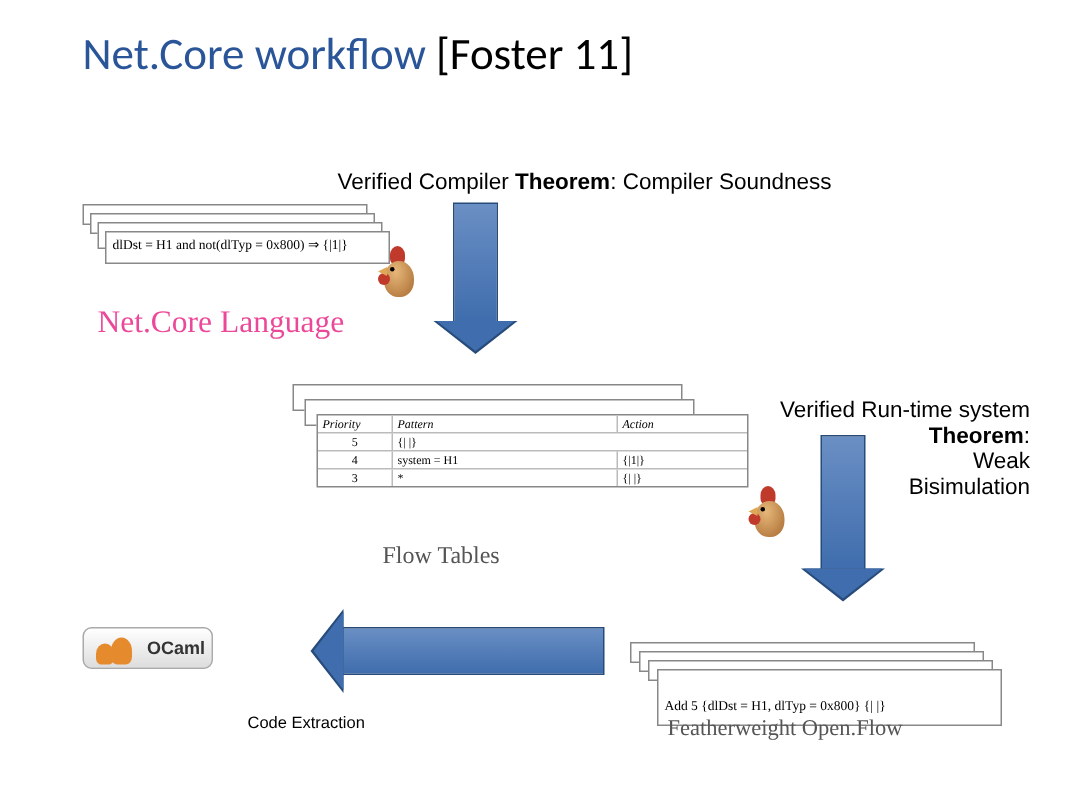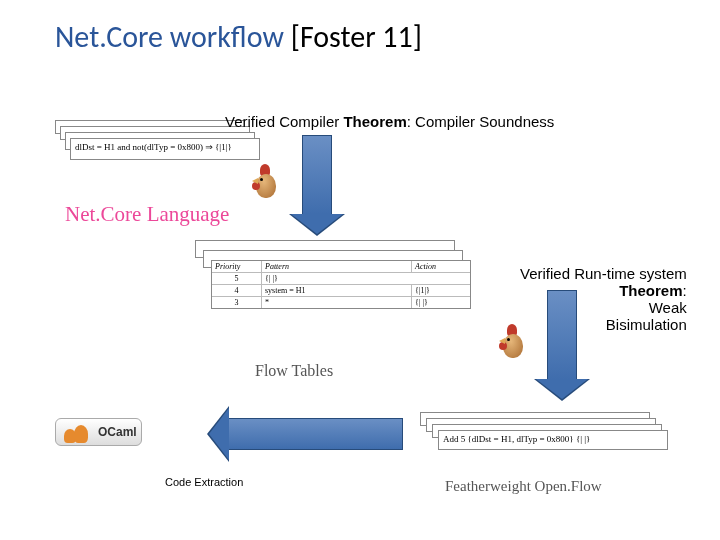--- a/index.html
+++ b/index.html
@@ -80,20 +80,21 @@
   
   .stack {
     position: absolute;
   }
   .stack .doc {
     position: absolute;
     background: white;
     border: 1px solid #888;
     font-size: 8px;
     font-family: "Times New Roman", serif;
+    margin-top: 16px;
   }
   .doc-row { display:flex; border-bottom:1px solid #bbb; }
   .doc-cell { padding:1px 3px; border-right:1px solid #bbb; overflow:hidden; white-space:nowrap; }
 
   
   .arrow-down {
     position: absolute;
     width: 30px;
     background: linear-gradient(#6a8fc4,#3f6dad);
     border: 1px solid #274b7a;
@@ -208,21 +209,21 @@
     <div class="coq-wattle"></div>
     <div class="coq-eye"></div>
     <div class="coq-beak"></div>
 </div>
 
 <div class="arrow-down" style="left:302px; top:135px; height:80px;"></div>
 
 <div class="stack" style="left:195px; top:240px;">
   <div class="doc" style="left:0;top:0;width:260px;height:18px;"></div>
   <div class="doc" style="left:8px;top:10px;width:260px;height:18px;"></div>
-  <div class="doc" style="left:16px;top:20px;width:260px;">
+  <div class="doc" style="left:16px;top:20px;width:288px;">
     <div class="doc-row" style="font-style:italic;">
       <div class="doc-cell" style="width:50px;">Priority</div>
       <div class="doc-cell" style="width:150px;">Pattern</div>
       <div class="doc-cell" style="width:56px;border-right:none;">Action</div>
     </div>
     <div class="doc-row">
       <div class="doc-cell" style="width:50px;text-align:center;">5</div>
       <div class="doc-cell" style="width:56px;border-right:none;">{| |}</div>
     </div>
     <div class="doc-row">
@@ -253,21 +254,21 @@
     <div class="coq-eye"></div>
     <div class="coq-beak"></div>
 </div>
 
 <div class="arrow-down" style="left:547px; top:290px; height:90px;"></div>
 
 <div class="stack" style="left:420px; top:412px;">
   <div class="doc" style="left:0;top:0;width:230px;height:14px;"></div>
   <div class="doc" style="left:6px;top:6px;width:230px;height:14px;"></div>
   <div class="doc" style="left:12px;top:12px;width:230px;height:14px;"></div>
-  <div class="doc" style="left:18px;top:18px;width:230px;height:20px;padding:3px 4px;font-size:9px;">Add 5 {dlDst = H1, dlTyp = 0x800} {| |}</div>
+  <div class="doc" style="left:18px;top:18px;width:230px;height:20px;padding:18px 4px;font-size:9px;">Add 5 {dlDst = H1, dlTyp = 0x800} {| |}</div>
 </div>
 <div class="label-featherweight">Featherweight Open.Flow</div>
 
 <div class="arrow-left" style="left:228px; top:418px; width:175px;"></div>
 
 <div class="ocaml-badge" style="left:55px; top:418px;">
   <div class="ocaml-hump">
       <div class="ocaml-h1"></div>
       <div class="ocaml-h2"></div>
     </div>

